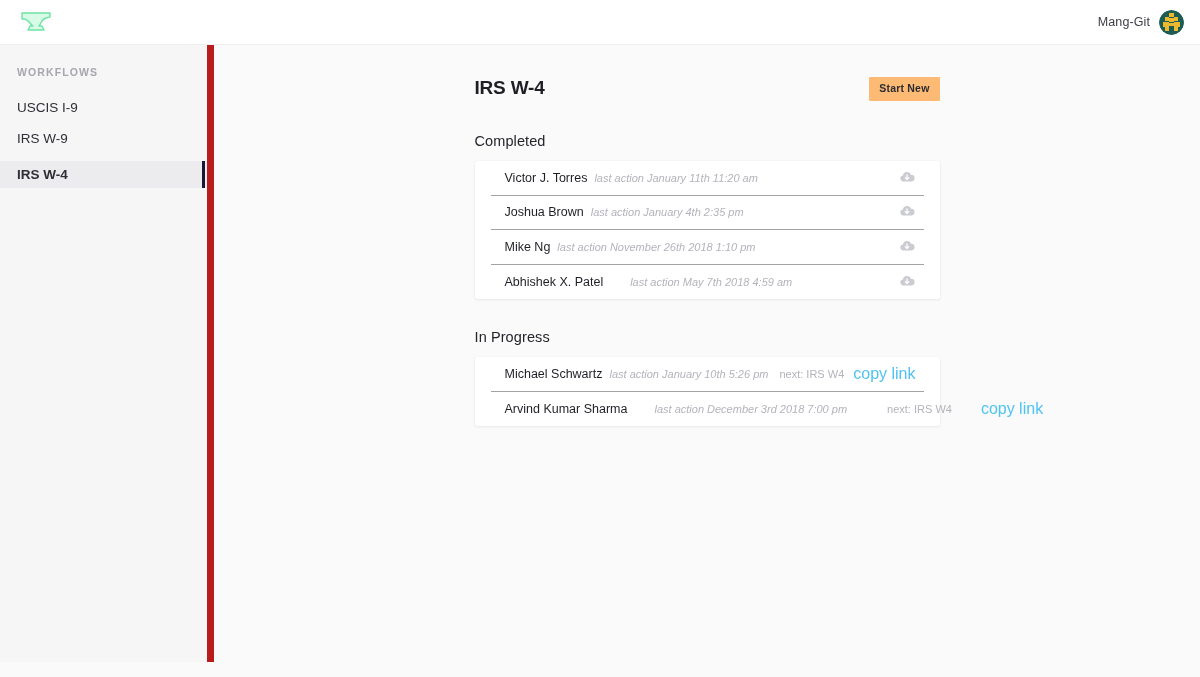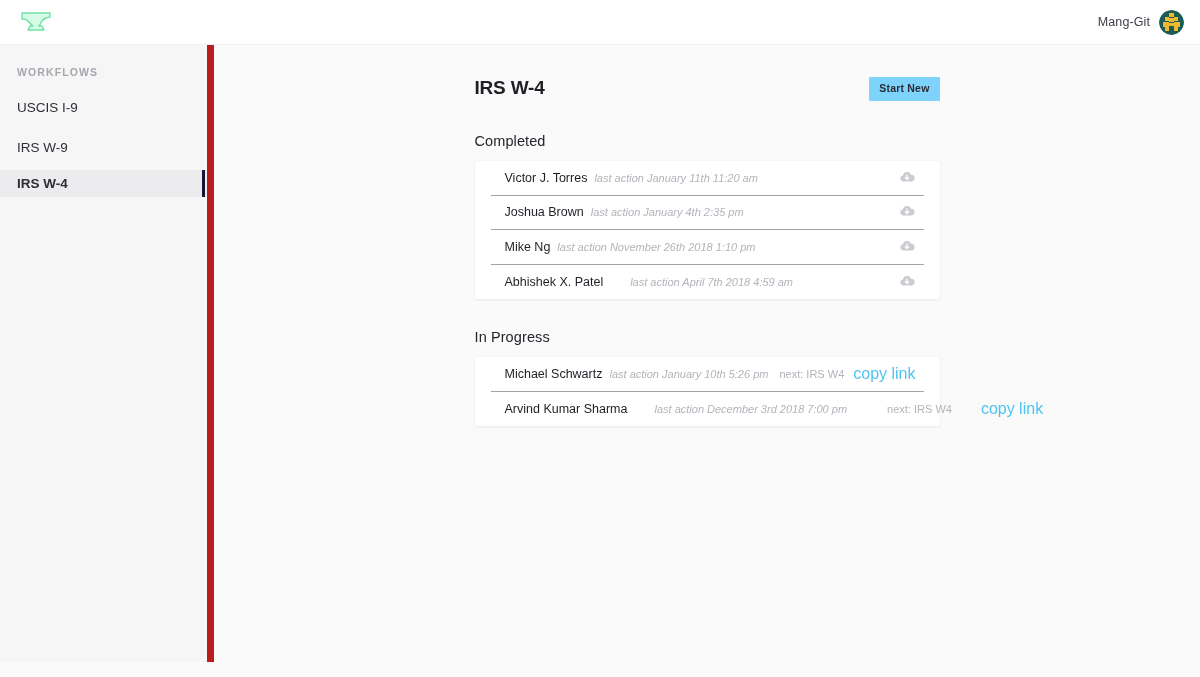--- a/index.html
+++ b/index.html
@@ -136,21 +136,21 @@
   }
 
   .page-title {
     font-size: 19px;
     font-weight: bold;
     color: #1e1e24;
     letter-spacing: -.2px;
   }
 
   .start-new-btn {
-    background: #7dd3fc;
+    background: #fdba74;
     border: none;
     color: #2b2b33;
     font-family: "Liberation Sans", sans-serif;
     font-size: 10.5px;
     font-weight: bold;
     letter-spacing: .2px;
     padding: 6px 10px 7px;
     cursor: pointer;
     border-radius: 1px;
     line-height: 1;
@@ -253,21 +253,21 @@
       </span>
     </div>
   </div>
 
   <div class="sidebar">
     <div class="sidebar-heading">WORKFLOWS</div>
     <div class="nav-list">
       <div class="nav-item">
         <span>USCIS I-9</span>
       </div>
-      <div class="nav-item" style="margin-top:13px;">
+      <div class="nav-item" style="margin-top:4px;">
         <span>IRS W-9</span>
       </div>
       <div class="nav-item active" style="margin-top:9px;">
         <span>IRS W-4</span>
       </div>
     </div>
   </div>
 
   <div class="main">
     <div class="content">
@@ -312,21 +312,21 @@
             <span class="dl-icon">
               <svg viewBox="0 0 18 18" width="18" height="18" aria-hidden="true">
                 <path d="M4.6 12.4 A3 3 0 0 1 4.9 6.5 A4.2 4.2 0 0 1 13 5.9 A2.9 2.9 0 0 1 13.6 12.4 Z" fill="#cbcbd2"></path>
                 <path d="M9 6 L9 10 M7.2 8.6 L9 10.5 L10.8 8.6" stroke="#ffffff" stroke-width="1.3" fill="none" stroke-linecap="round" stroke-linejoin="round"></path>
               </svg>
             </span>
           </div>
 
           <div class="row">
             <span class="row-name">Abhishek X. Patel</span>
-            <span class="row-meta">last action April 7th 2018 4:59 am</span>
+            <span class="row-meta">last action May 7th 2018 4:59 am</span>
             <span class="row-spacer"></span>
             <span class="dl-icon">
               <svg viewBox="0 0 18 18" width="18" height="18" aria-hidden="true">
                 <path d="M4.6 12.4 A3 3 0 0 1 4.9 6.5 A4.2 4.2 0 0 1 13 5.9 A2.9 2.9 0 0 1 13.6 12.4 Z" fill="#cbcbd2"></path>
                 <path d="M9 6 L9 10 M7.2 8.6 L9 10.5 L10.8 8.6" stroke="#ffffff" stroke-width="1.3" fill="none" stroke-linecap="round" stroke-linejoin="round"></path>
               </svg>
             </span>
           </div>
 
         </div>

